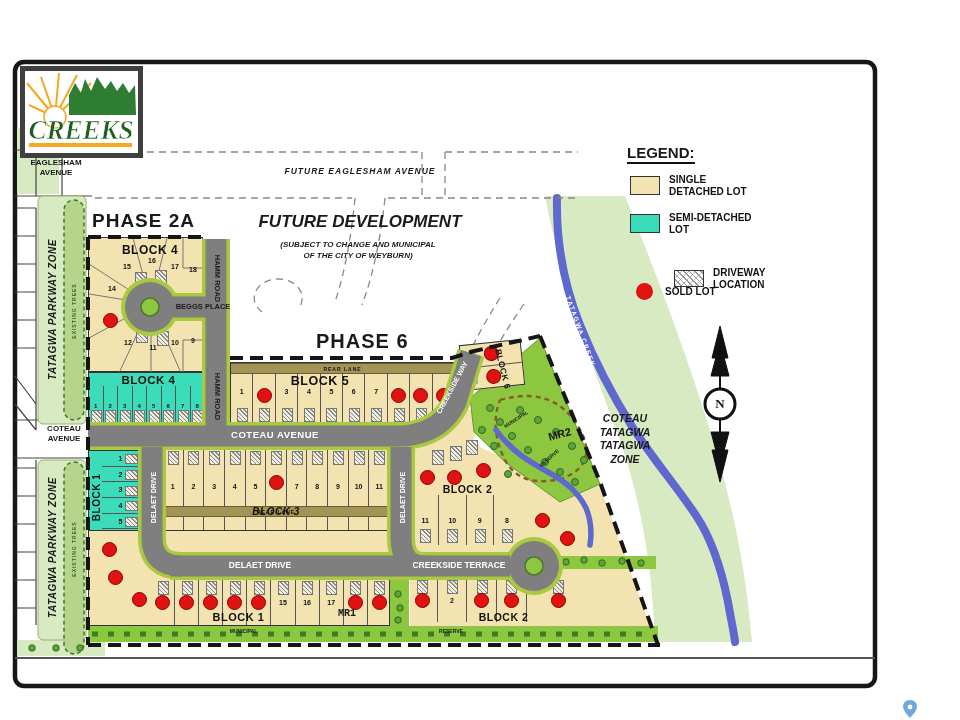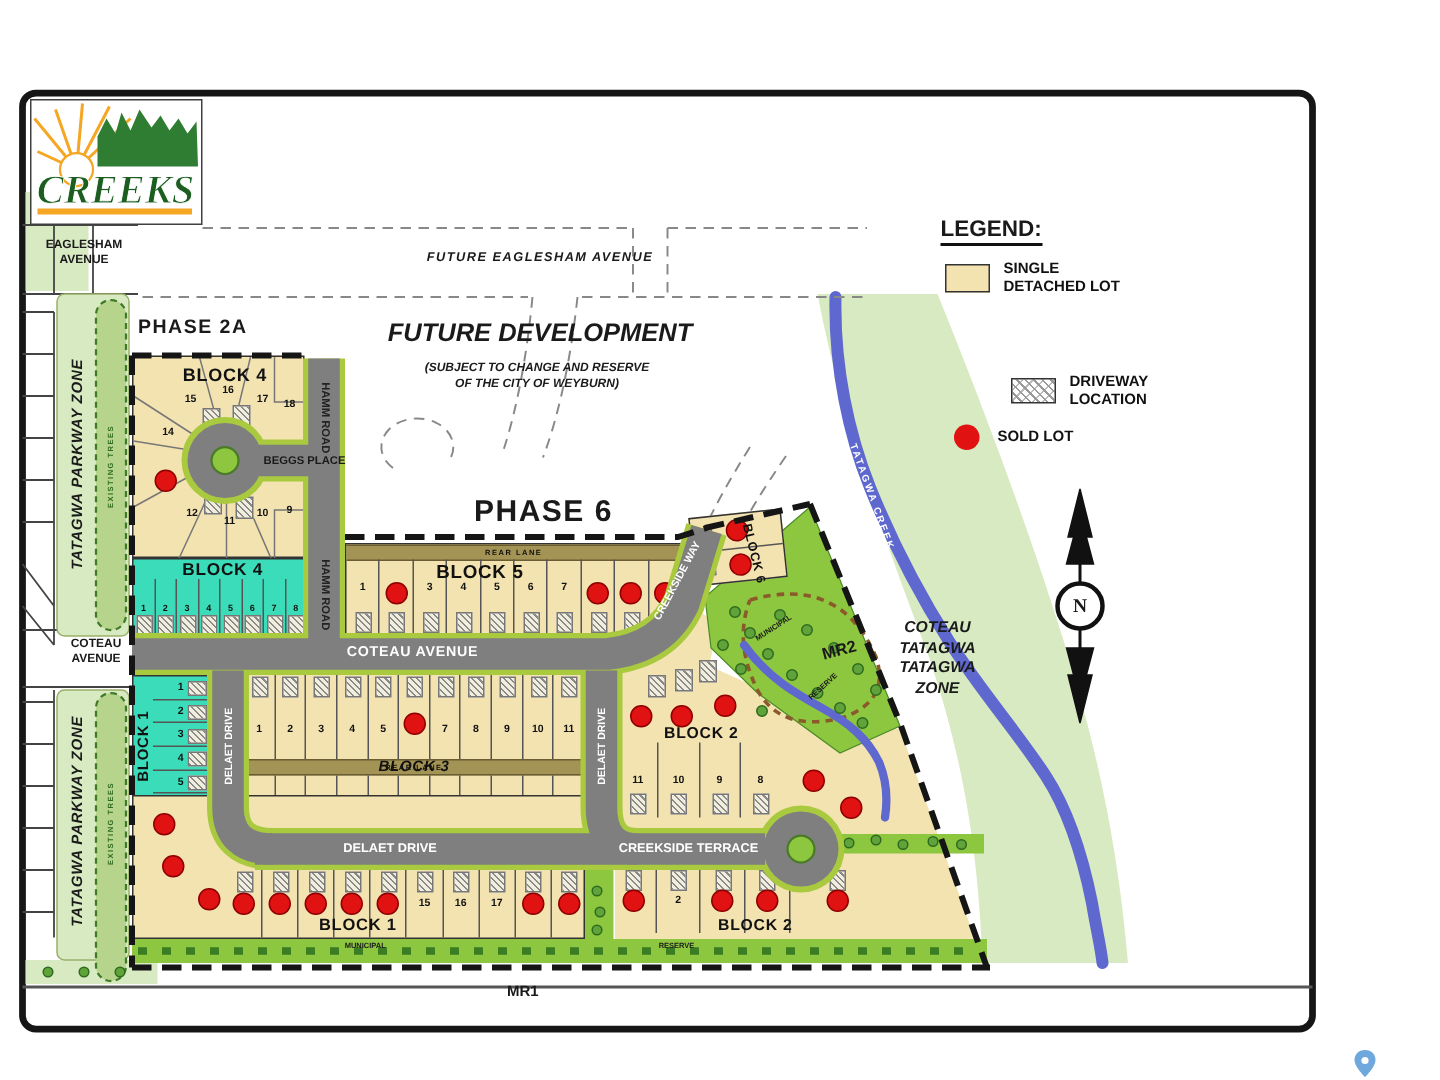--- a/index.html
+++ b/index.html
@@ -66,21 +66,21 @@
   .sw-tan{background:var(--c-single);} .sw-teal{background:var(--c-semi);}
   .sw-hatch{background-color:#fff;height:17px;
      background-image:repeating-linear-gradient(45deg,#999 0 1px,transparent 1px 4px),
                       repeating-linear-gradient(-45deg,#bbb 0 1px,transparent 1px 5px);}
   .sw-dot{width:17px;height:17px;border-radius:50%;background:var(--c-sold);border:none;margin-left:6px;}
   .leg-txt{margin-left:9px;font-size:10px;font-weight:700;line-height:1.15;color:#111;}
   
   #title{position:absolute;left:148px;top:72px;z-index:6;}
   #title .t{font-size:27px;font-weight:800;letter-spacing:1px;color:#0d0d0d;}
   #title .u{border-bottom:3px solid #111;padding-bottom:1px;display:inline-block;padding-right:14px;}
-  #logo{position:absolute;left:20px;top:66px;width:113px;height:82px;border:1px solid #404040;background:#fff;z-index:6;}
+  #logo{position:absolute;left:20px;top:66px;width:113px;height:82px;border:5px solid #404040;background:#fff;z-index:6;}
 </style>
 </head>
 <body>
 
 <div id="stage">
 
   <svg width="960" height="720">
     <rect x="15" y="62" width="860" height="624" rx="9" fill="#fff" stroke="#161616" stroke-width="4.5"></rect>
 
     <rect x="17" y="128" width="42" height="66" class="f-pg"></rect>
@@ -491,39 +491,46 @@
   </div>
 
   <div class="lbl" style="left:627px;top:144px;font-size:15px;font-weight:800;border-bottom:2.5px solid #111;padding-bottom:1px;">LEGEND:</div>
   <div class="leg-item" style="left:630px;top:174px;">
     <div class="sw sw-tan"></div>
     <div class="leg-txt">
         <div>SINGLE</div>
         <div>DETACHED LOT</div>
       </div>
   </div>
-  <div class="leg-item" style="left:630px;top:249px;padding-left:44px;">
+  <div class="leg-item" style="left:630px;top:212px;">
+    <div class="sw sw-teal"></div>
+    <div class="leg-txt">
+        <div>SEMI-DETACHED</div>
+        <div>LOT</div>
+      </div>
+  </div>
+  <div class="leg-item" style="left:630px;top:267px;padding-left:44px;">
     <div class="sw sw-hatch"></div>
     <div class="leg-txt">
         <div>DRIVEWAY</div>
         <div>LOCATION</div>
       </div>
   </div>
   <div class="leg-item" style="left:630px;top:283px;">
     <div class="sw sw-dot"></div>
     <div class="leg-txt" style="margin-left:12px;">
         <div>SOLD LOT</div>
       </div>
   </div>
 
-  <div class="lbl" style="left:92px;top:210px;font-size:13px;font-weight:600;letter-spacing:1px;">PHASE 2A</div>
+  <div class="lbl" style="left:92px;top:210px;font-size:19px;font-weight:600;letter-spacing:1px;">PHASE 2A</div>
   <div class="lbl" style="left:316px;top:330px;font-size:20px;font-weight:600;letter-spacing:1px;">PHASE 6</div>
 
   <div class="lbl c it" style="left:245px;top:212px;width:230px;font-size:17px;font-weight:600;">FUTURE DEVELOPMENT</div>
-  <div class="lbl c it" style="left:243px;top:240px;width:230px;font-size:8px;font-weight:600;">(SUBJECT TO CHANGE AND RESERVE</div>
+  <div class="lbl c it" style="left:243px;top:240px;width:230px;font-size:8px;font-weight:600;">(SUBJECT TO CHANGE AND MUNICIPAL</div>
   <div class="lbl c it" style="left:243px;top:251px;width:230px;font-size:8px;font-weight:600;">OF THE CITY OF WEYBURN)</div>
   <div class="lbl c it" style="left:240px;top:166px;width:240px;font-size:8.5px;font-weight:700;letter-spacing:1px;">FUTURE EAGLESHAM AVENUE</div>
 
   <div class="lbl c" style="left:18px;top:158px;width:76px;font-size:8px;font-weight:700;line-height:1.3;">
     <div>EAGLESHAM</div>
     <div>AVENUE</div>
   </div>
   <div class="lbl c" style="left:29px;top:424px;width:70px;font-size:8px;font-weight:700;line-height:1.3;">
     <div>COTEAU</div>
     <div>AVENUE</div>
@@ -540,21 +547,21 @@
   <div class="lbl c white" style="left:215px;top:429px;width:120px;font-size:9.5px;font-weight:700;letter-spacing:.5px;">COTEAU AVENUE</div>
   <div class="lbl c white rot-90" style="left:113px;top:494px;width:80px;font-size:7px;font-weight:700;">DELAET DRIVE</div>
   <div class="lbl c white rot-90" style="left:362px;top:494px;width:80px;font-size:7px;font-weight:700;">DELAET DRIVE</div>
   <div class="lbl c white" style="left:215px;top:560px;width:90px;font-size:8.5px;font-weight:700;">DELAET DRIVE</div>
   <div class="lbl c white" style="left:405px;top:560px;width:108px;font-size:8.5px;font-weight:700;">CREEKSIDE TERRACE</div>
   <div class="lbl c white" style="left:412px;top:384px;width:80px;font-size:7px;font-weight:700;transform:rotate(-62deg);">CREEKSIDE WAY</div>
 
   <div class="lbl" style="left:548px;top:428px;font-size:11px;font-weight:800;transform:rotate(-15deg);">MR2</div>
   <div class="lbl c" style="left:486px;top:416px;width:60px;font-size:5px;font-weight:700;transform:rotate(-33deg);">MUNICIPAL</div>
   <div class="lbl c" style="left:519px;top:455px;width:60px;font-size:5px;font-weight:700;transform:rotate(-42deg);">RESERVE</div>
-  <div class="lbl" style="left:338px;top:656px;font-size:10px;font-weight:800;">MR1</div>
+  <div class="lbl" style="left:338px;top:608px;font-size:10px;font-weight:800;font-family:Liberation Mono, monospace;">MR1</div>
   <div class="lbl c" style="left:216px;top:628px;width:55px;font-size:5px;font-weight:700;">MUNICIPAL</div>
   <div class="lbl c" style="left:428px;top:628px;width:46px;font-size:5px;font-weight:700;">RESERVE</div>
 
   <div class="lbl c it" style="left:580px;top:412px;width:90px;font-size:10.5px;font-weight:800;line-height:1.3;">
     <div>COTEAU</div>
     <div>TATAGWA</div>
     <div>TATAGWA</div>
     <div>ZONE</div>
   </div>
   <div class="lbl c white" style="left:536px;top:328px;width:90px;font-size:6.5px;font-weight:700;letter-spacing:1.5px;transform:rotate(70deg);">TATAGWA CREEK</div>

